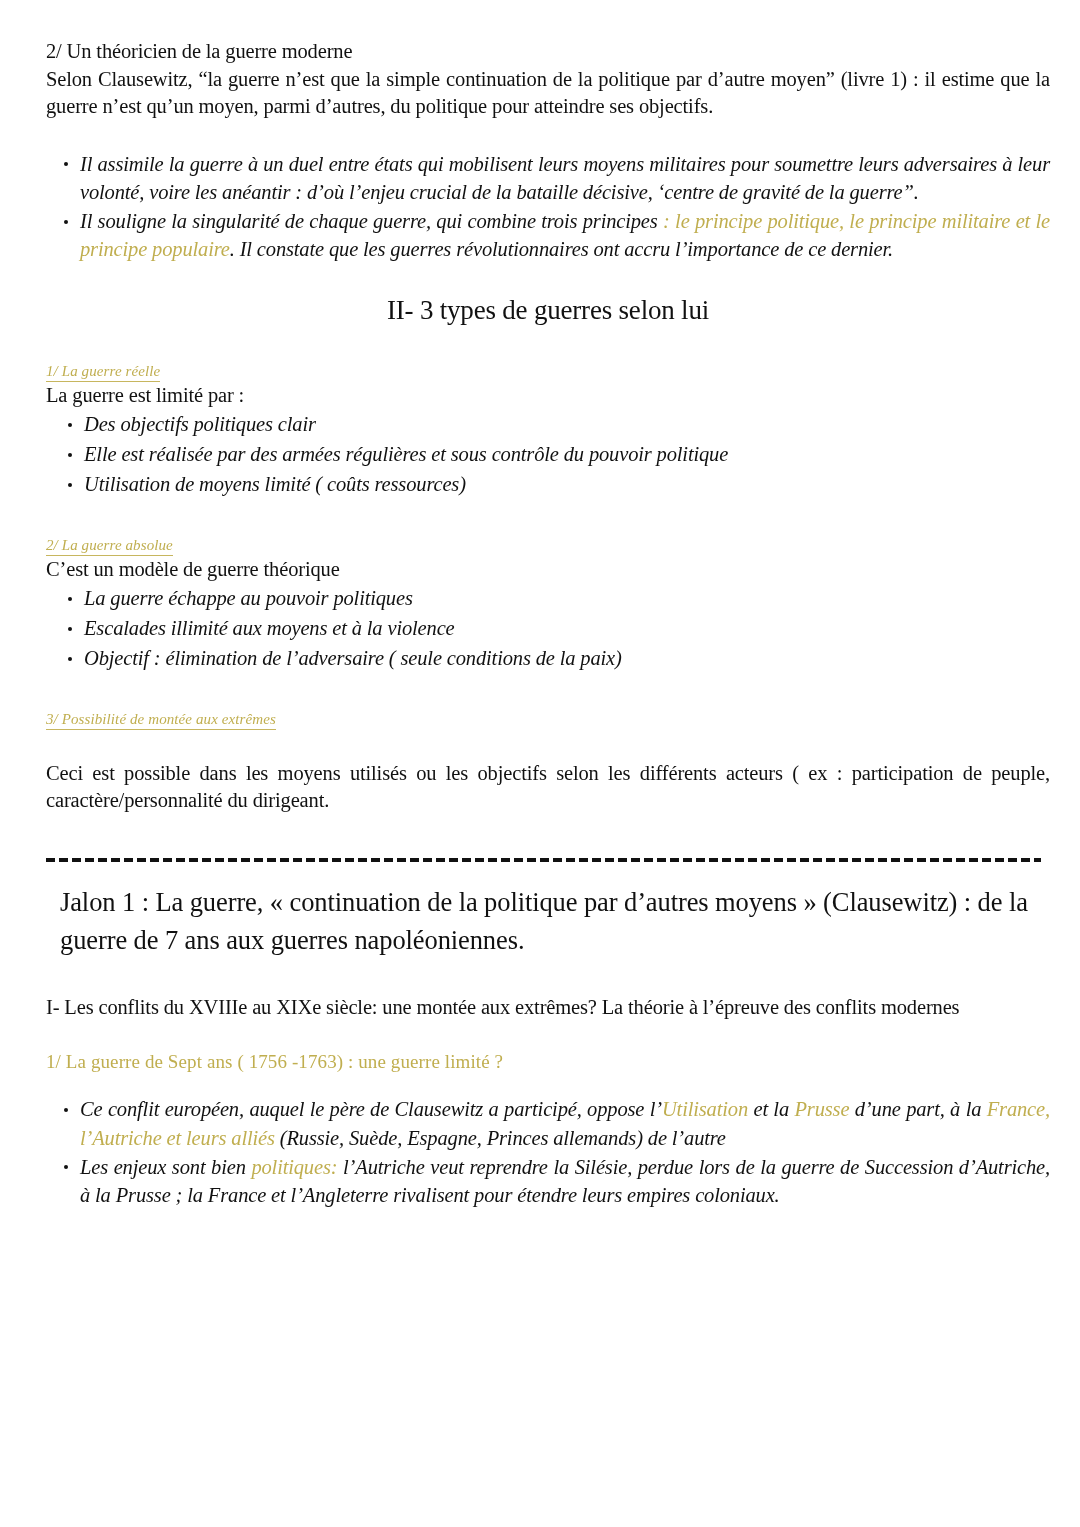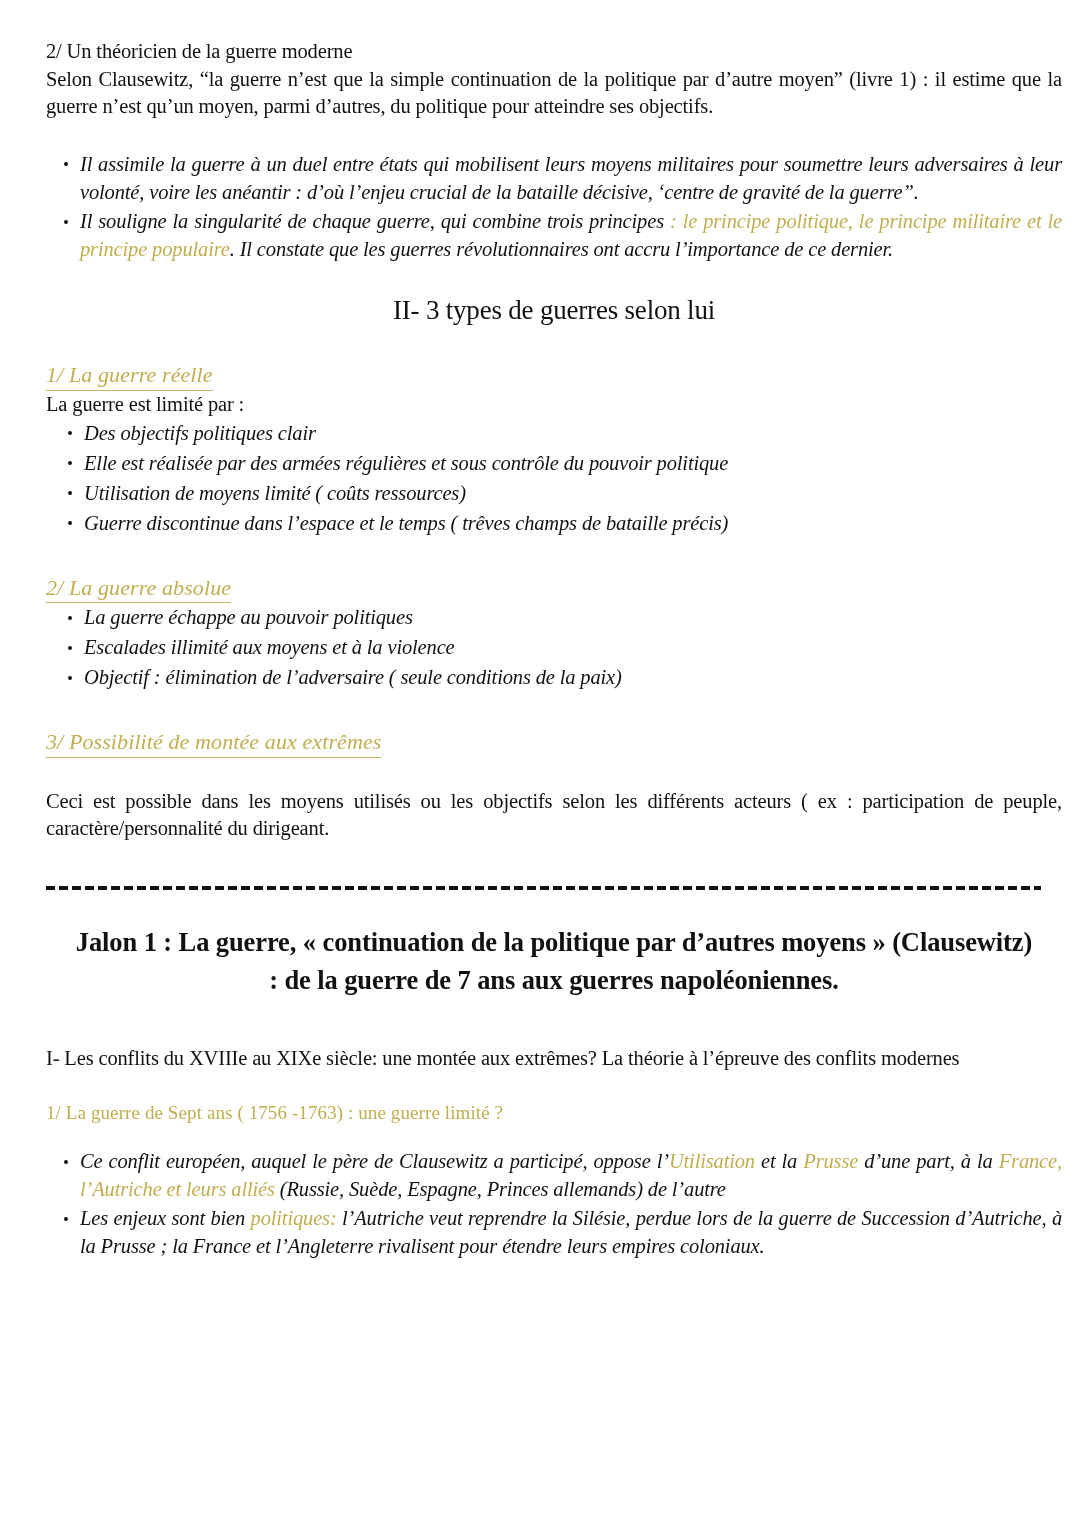--- a/index.html
+++ b/index.html
@@ -12,21 +12,21 @@
     height: 1527px;
     font-family: "Liberation Serif", "DejaVu Serif", serif;
     color: #111111;
     position: relative;
     overflow: hidden;
   }
   .page {
     box-sizing: border-box;
     width: 1080px;
     height: 1527px;
-    padding: 38px 18px 0 46px;
+    padding: 38px 30px 0 46px;
   }
 
   
   .para {
     font-size: 20.5px;
     line-height: 1.32;
     margin: 0;
     letter-spacing: -0.15px;
     text-align: justify;
     text-justify: inter-word;
@@ -77,21 +77,21 @@
     line-height: 1.2;
     margin: 0;
     font-weight: normal;
     letter-spacing: -0.2px;
     text-align: center;
   }
 
   .h-gold-italic {
     color: #c0ae4f;
     font-style: italic;
-    font-size: 22px;
+    font-size: 15px;
     line-height: 1.2;
     margin: 0;
     font-weight: normal;
     display: inline-block;
     border-bottom: 1px solid #c7b65f;
     padding-bottom: 1px;
     letter-spacing: 0.1px;
   }
 
   .h-gold {
@@ -114,25 +114,24 @@
       to right,
       #111111 0px,
       #111111 9px,
       #ffffff 9px,
       #ffffff 13px
     );
   }
 
   
   .jalon-title {
-    text-align: center;
     font-size: 26.5px;
     line-height: 1.42;
-    margin: 16px;
-    font-weight: bold;
+    margin: 4px;
+    font-weight: normal;
     letter-spacing: -0.1px;
     padding: 0 10px;
   }
   .sp-18 { height: 18px; }
   .sp-22 { height: 22px; }
   .sp-30 { height: 30px; }
   .sp-36 { height: 36px; }
   .sp-44 { height: 44px; }
 </style>
 </head>
@@ -169,30 +168,28 @@
       <ul class="bullets inner tight">
         <li>
           <span>Des objectifs politiques clair</span>
         </li>
         <li>
           <span>Elle est réalisée par des armées régulières et sous contrôle du pouvoir politique</span>
         </li>
         <li>
           <span>Utilisation de moyens limité ( coûts ressources)</span>
         </li>
-        <li>
-          <span>Guerre discontinue dans l’espace et le temps ( trêves champs de bataille précis)</span>
-        </li>
       </ul>
     </div>
 
     <div class="sp-36"></div>
 
     <div>
       <h3 class="h-gold-italic">2/ La guerre absolue</h3>
+      <p class="lead-line">C’est un modèle de guerre théorique</p>
       <ul class="bullets inner tight">
         <li>
           <span>La guerre échappe au pouvoir politiques</span>
         </li>
         <li>
           <span>Escalades illimité aux moyens et à la violence</span>
         </li>
         <li>
           <span>Objectif : élimination de l’adversaire ( seule conditions de la paix)</span>
         </li>

